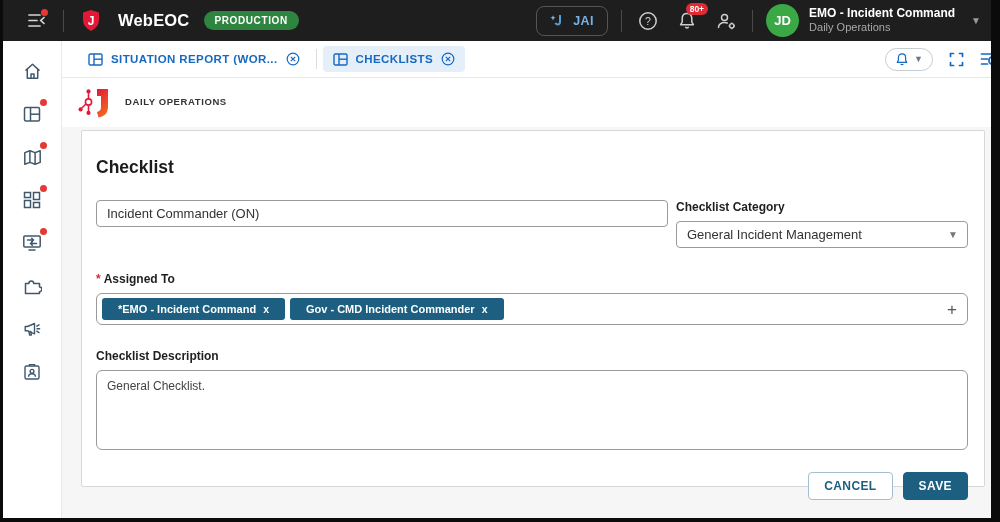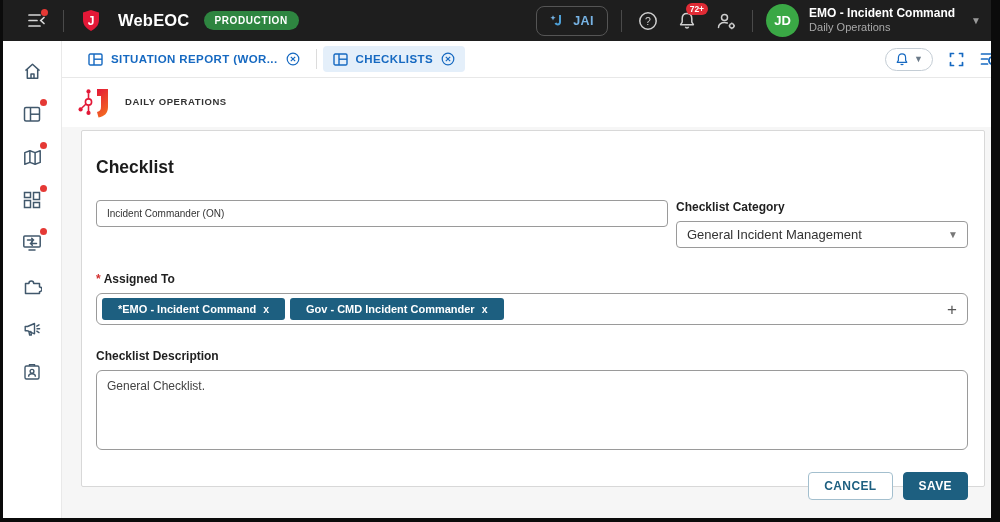--- a/index.html
+++ b/index.html
@@ -52,21 +52,21 @@
 
   
   .content { flex:1; background:#f6f6f6; padding:3px 6px 0 19px; min-height:0; }
   .card { background:#fff; border:1px solid #d8d8d8; border-radius:2px; height:357px; padding:0 16px 0 14px; }
   .section-title { margin-top:26px; font-size:17.5px; font-weight:bold; color:#1c1c1c; }
   .row1 { display:flex; gap:8px; margin-top:22px; }
   .field-name { flex:1; }
   .field-category { width:292px; }
   .flabel { display:block; font-size:12px; font-weight:bold; color:#1f1f1f; margin-bottom:7px; }
   .req { color:#d32f2f; margin-right:3px; }
-  .text-input { width:100%; height:27px; border:1px solid #9a9a9a; border-radius:4px; padding:0 10px; font-size:10px; color:#333; font-family:"Liberation Sans", sans-serif; background:#fff; }
+  .text-input { width:100%; height:27px; border:1px solid #9a9a9a; border-radius:4px; padding:0 10px; font-size:13px; color:#333; font-family:"Liberation Sans", sans-serif; background:#fff; }
   .select-box { position:relative; height:27px; border:1px solid #9a9a9a; border-radius:4px; padding:0 26px 0 10px; font-size:13px; color:#333; display:flex; align-items:center; cursor:pointer; background:#fff; }
   .select-box .caret-down { position:absolute; right:9px; color:#777; margin-left:0; }
   .section { margin-top:24px; }
   .chips-field { position:relative; min-height:32px; border:1px solid #9a9a9a; border-radius:6px; display:flex; align-items:center; gap:5px; padding:4px 30px 4px 5px; background:#fff; }
   .chip { background:#1d5f80; color:#fff; font-size:11px; font-weight:bold; border-radius:3px; padding:5px 16px; display:flex; align-items:center; gap:7px; white-space:nowrap; }
   .chip-x { cursor:pointer; font-size:10.5px; }
   .add-btn { position:absolute; right:10px; top:50%; transform:translateY(-50%); color:#555; font-size:17px; line-height:1; cursor:pointer; }
   .textarea { width:100%; height:80px; border:1px solid #9a9a9a; border-radius:6px; padding:8px 10px; font-size:12px; color:#444; font-family:"Liberation Sans", sans-serif; resize:none; }
   .btn-row { display:flex; justify-content:flex-end; align-items:center; gap:10px; margin-top:18px; }
   .btn { height:28px; border-radius:4px; font-size:12px; font-weight:bold; letter-spacing:.4px; font-family:"Liberation Sans", sans-serif; cursor:pointer; }
@@ -114,21 +114,21 @@
       <span class="icon-btn">
         <svg width="20" height="20" viewBox="0 0 20 20">
               <circle cx="10" cy="10" r="8.2" fill="none" stroke="#cfcfcf" stroke-width="1.5"></circle>
               <text x="10" y="14" font-size="10.5" fill="#cfcfcf" text-anchor="middle" font-family="Liberation Sans, sans-serif">?</text>
             </svg>
       </span>
       <span class="icon-btn">
         <svg width="18" height="20" viewBox="0 0 18 20">
               <path d="M9 2.5 c3 0 4.8 2.2 4.8 5 v3.6 l1.6 2.6 H2.6 l1.6 -2.6 V7.5 c0-2.8 1.8-5 4.8-5 Z M7.4 15.8 a1.7 1.7 0 0 0 3.2 0" fill="none" stroke="#cfcfcf" stroke-width="1.5" stroke-linejoin="round"></path>
             </svg>
-        <span class="badge-99">72+</span>
+        <span class="badge-99">80+</span>
       </span>
       <span class="icon-btn">
         <svg width="21" height="20" viewBox="0 0 21 20">
               <circle cx="8.5" cy="6.5" r="3" fill="none" stroke="#cfcfcf" stroke-width="1.5"></circle>
               <path d="M2.5 16.5 c0-3.2 2.6-5 6-5 1 0 2 .2 2.8.5" fill="none" stroke="#cfcfcf" stroke-width="1.5" stroke-linecap="round"></path>
               <circle cx="15.8" cy="14.8" r="2.2" fill="none" stroke="#cfcfcf" stroke-width="1.4"></circle>
               <g stroke="#cfcfcf" stroke-width="1.2">
                 <path d="M15.8 11.4v1.2"></path>
                 <path d="M15.8 17v1.2"></path>
                 <path d="M12.6 14.8h1.2"></path>

